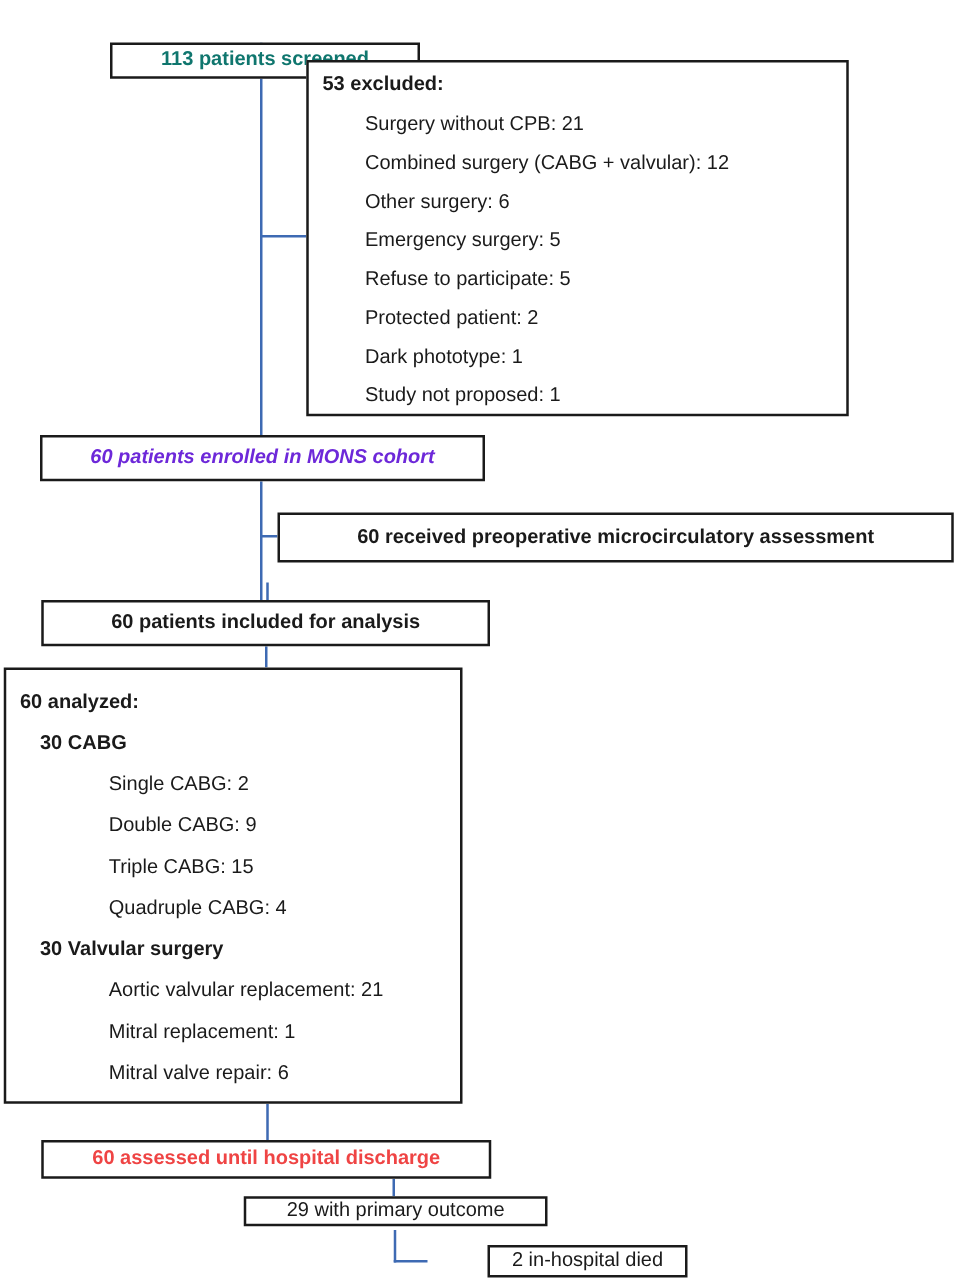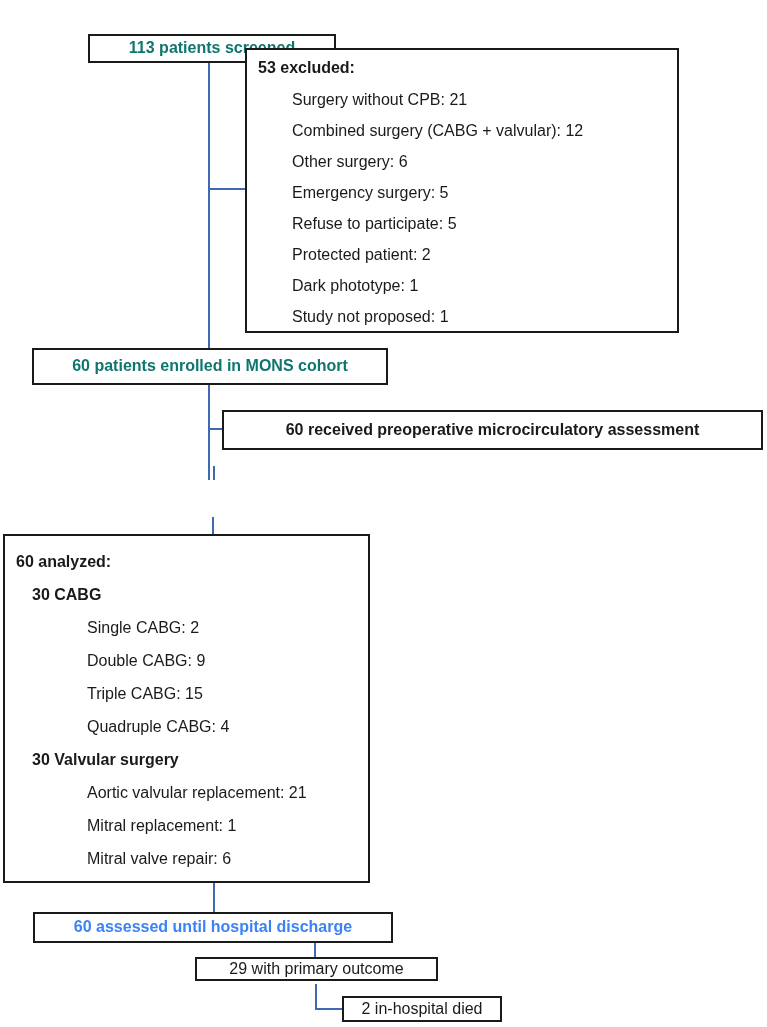--- a/index.html
+++ b/index.html
@@ -112,47 +112,50 @@
     <div class="list-item">Surgery without CPB: 21</div>
     <div class="list-item">Combined surgery (CABG + valvular): 12</div>
     <div class="list-item">Other surgery: 6</div>
     <div class="list-item">Emergency surgery: 5</div>
     <div class="list-item">Refuse to participate: 5</div>
     <div class="list-item">Protected patient: 2</div>
     <div class="list-item">Dark phototype: 1</div>
     <div class="list-item">Study not proposed: 1</div>
   </div>
 
-  <div class="fbox center bold" id="box-enrolled" style="border-color: rgb(26, 26, 26); color: #0f766e;">
+  <div class="fbox center bold" id="box-enrolled" style="border-color: rgb(26, 26, 26); color: #6d28d9; font-style: italic;">
     <span>60 patients enrolled in MONS cohort</span>
   </div>
 
   <div class="fbox center bold" id="box-preop" style="border-color: rgb(26, 26, 26); color: rgb(26, 26, 26); text-align: right;">
     <span>60 received preoperative microcirculatory assessment</span>
   </div>
 
+  <div class="fbox center bold" id="box-included" style="border-color: rgb(26, 26, 26); color: rgb(26, 26, 26);">
+    <span>60 patients included for analysis</span>
+  </div>
 
   <div class="fbox" id="box-analyzed" style="border-color: rgb(26, 26, 26); color: rgb(26, 26, 26);">
     <div class="list-header">60 analyzed:</div>
     <div class="group-label">30 CABG</div>
     <div class="group-item">Single CABG: 2</div>
     <div class="group-item">Double CABG: 9</div>
     <div class="group-item">Triple CABG: 15</div>
     <div class="group-item">Quadruple CABG: 4</div>
     <div class="group-label">30 Valvular surgery</div>
     <div class="group-item">Aortic valvular replacement: 21</div>
     <div class="group-item">Mitral replacement: 1</div>
     <div class="group-item">Mitral valve repair: 6</div>
   </div>
 
-  <div class="fbox center bold" id="box-assessed" style="border-color: rgb(26, 26, 26); color: #3b82f6;">
+  <div class="fbox center bold" id="box-assessed" style="border-color: rgb(26, 26, 26); color: #ef4444;">
     <span>60 assessed until hospital discharge</span>
   </div>
 
   <div class="fbox center" id="box-primary" style="border-color: rgb(26, 26, 26); color: rgb(26, 26, 26);">
     <span>29 with primary outcome</span>
   </div>
 
-  <div class="fbox center" id="box-died" style="border-color: rgb(26, 26, 26); color: rgb(26, 26, 26);">
+  <div class="fbox center" id="box-died" style="border-color: rgb(26, 26, 26); color: rgb(26, 26, 26); margin-left: 48px;">
     <span>2 in-hospital died</span>
   </div>
 
 </div>
 
 </body></html>

